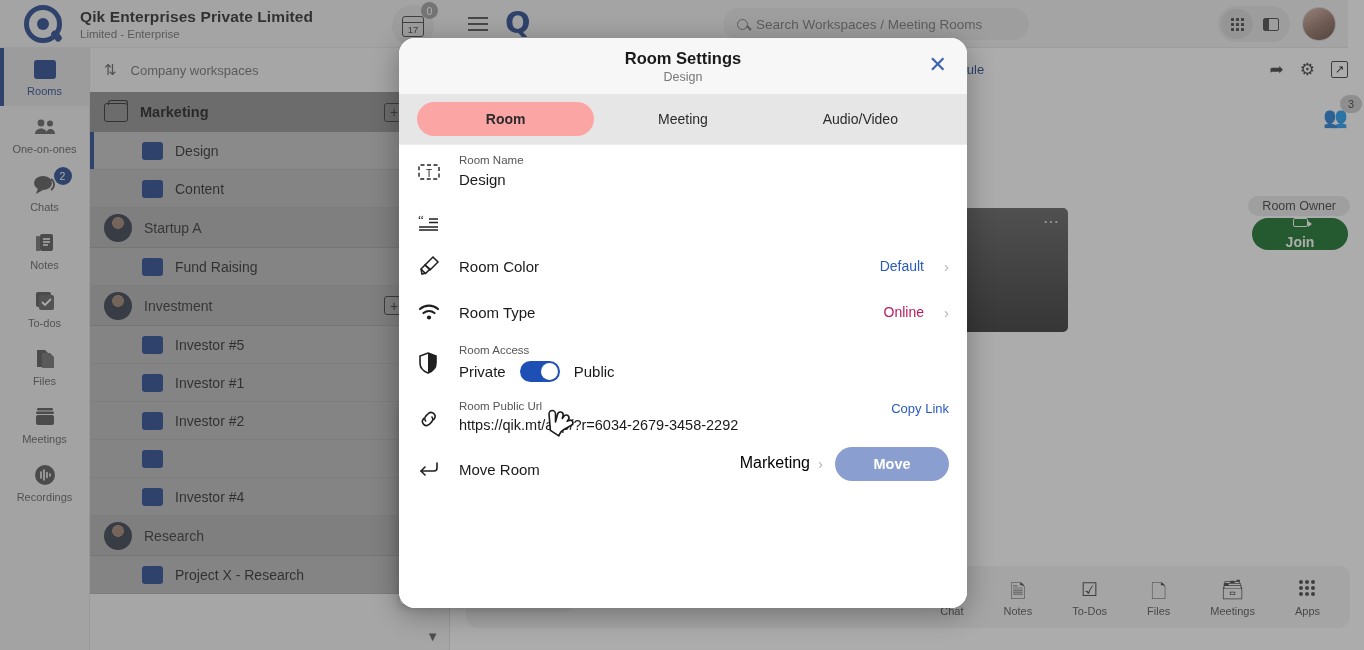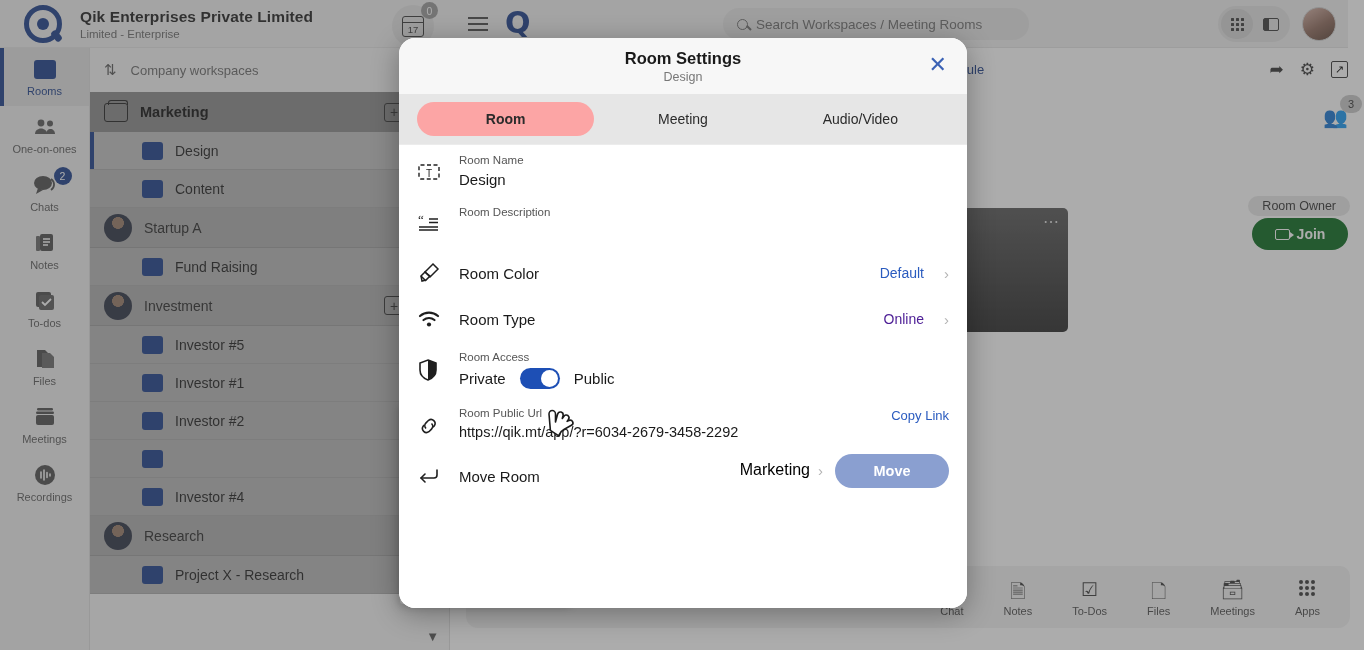--- a/index.html
+++ b/index.html
@@ -209,21 +209,21 @@
 
   .owner-tip {
     position: absolute; right: 14px; top: 148px; background: #e8e8e8; border-radius: 14px;
     padding: 3px 14px; font-size: 12.5px; color: #333;
   }
   .mic-row { position: absolute; left: 520px; top: 168px; display: flex; gap: 22px; }
   .mic-ic { font-size: 21px; color: #222; }
   .join-btn {
     position: absolute; right: 16px; top: 170px; width: 96px; height: 32px;
     background: #0a6b1e; border-radius: 16px; color: #fff; font-size: 14px; font-weight: bold;
-    display: flex; align-items: center; justify-content: center; gap: 7px;
+    display: flex; align-items: center; justify-content: center; gap: 7px; flex-direction: column;
   }
   .cam-ic { width: 15px; height: 11px; border: 1.6px solid #fff; border-radius: 2px; position: relative; }
   .cam-ic::after { content: ""; position: absolute; right: -5px; top: 2px;
     border-left: 4px solid #fff; border-top: 3px solid transparent; border-bottom: 3px solid transparent; }
 
   .tiles { position: absolute; left: 18px; top: 160px; right: 14px; display: flex; flex-wrap: wrap; gap: 6px; }
   .tile { width: 196px; height: 124px; border-radius: 5px; position: relative; overflow: hidden;
     filter: grayscale(1); }
   .tile.t1 { background: linear-gradient(135deg,#b9b4ab,#6e6a63 60%,#413f3b); }
   .tile.t2 { background: radial-gradient(circle at 50% 40%, #dcd6d0 0 22%, #8b857f 55%, #3f3c39 100%); }
@@ -269,21 +269,21 @@
   .frow { display: flex; align-items: flex-start; padding: 9px 0 9px 0; position: relative; min-height: 46px; }
   .ficon { width: 42px; flex: none; color: #1f1f1f; font-size: 19px;
     display: flex; align-items: center; justify-content: flex-start; padding-top: 8px; }
   .fbody { flex: 1; }
   .flabel { font-size: 11.5px; color: #555; margin-bottom: 5px; }
   .fvalue { font-size: 15px; color: #1a1a1a; }
   .fvalue.empty { height: 18px; }
   .frow-inline { display: flex; align-items: center; }
   .fright { display: flex; align-items: center; gap: 20px; font-size: 14px; }
   .fright .val-link { color: #2a5bbf; }
-  .fright .val-muted { color: #4c1d95; }
+  .fright .val-muted { color: #be185d; }
   .chev { color: #b4b4b4; font-size: 15px; }
 
   .toggle-row { display: flex; align-items: center; gap: 14px; }
   .toggle-lbl { font-size: 15px; color: #1a1a1a; }
   .switch { width: 40px; height: 21px; border-radius: 11px; background: #1d4fb5; position: relative; }
   .switch .knob { position: absolute; right: 2px; top: 2px; width: 17px; height: 17px;
     border-radius: 50%; background: #fff; }
 
   .cursor-hand {
     position: absolute; left: 537px; top: 400px; z-index: 120; width: 44px; height: 46px;
@@ -643,24 +643,20 @@
 
     <div class="frow">
       <div class="ficon">
         <svg class="svg-ic" width="24" height="20" viewBox="0 0 24 20">
             <text x="1" y="10" font-size="13" fill="#1f1f1f" font-family="Liberation Serif">“</text>
             <g stroke="#1f1f1f" stroke-width="1.5">
               <path d="M12 5h9M12 8.5h9M2 13h19M2 16h19"></path>
             </g>
           </svg>
       </div>
-      <div class="fbody">
-        <div class="flabel">Room Description</div>
-        <div class="fvalue empty"></div>
-      </div>
     </div>
 
     <div class="frow frow-inline">
       <div class="ficon" style="padding-top:0">
         <svg class="svg-ic" width="24" height="22" viewBox="0 0 24 22">
             <g stroke="#1f1f1f" stroke-width="1.5" fill="none">
               <path d="M16 2l5 5-8 8-5-5z"></path>
               <path d="M8 10l-4 4 1 5 4-1 4-4z"></path>
               <path d="M4 14l5 5"></path>
             </g>

